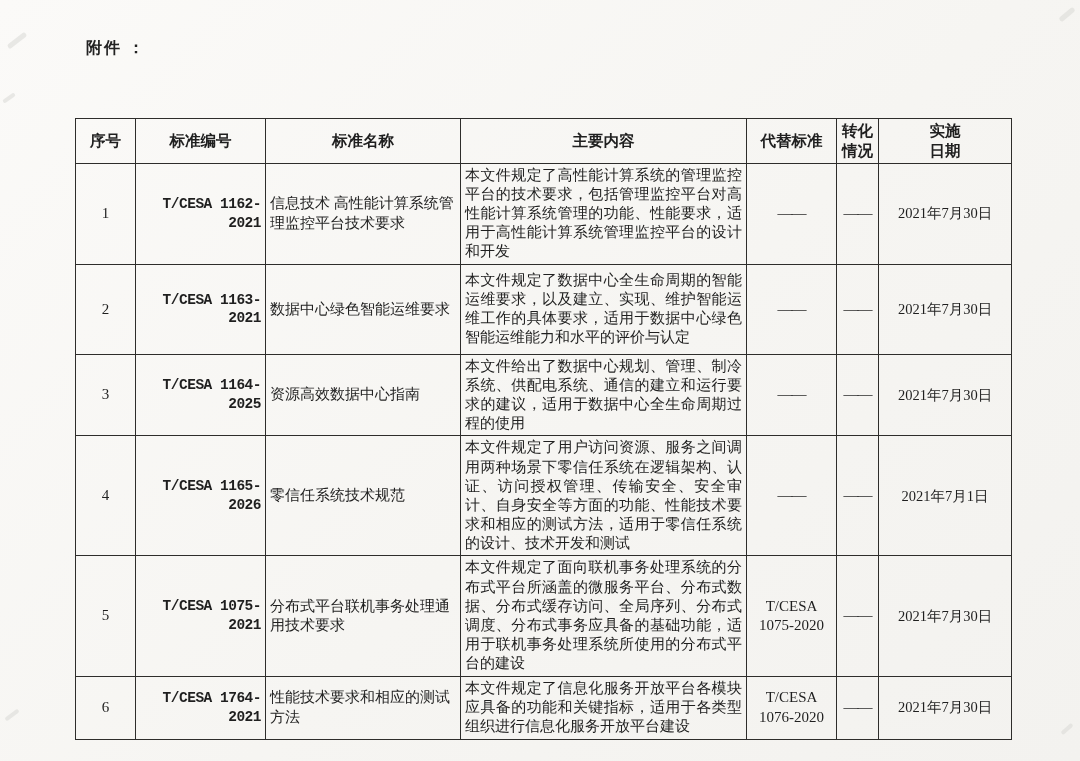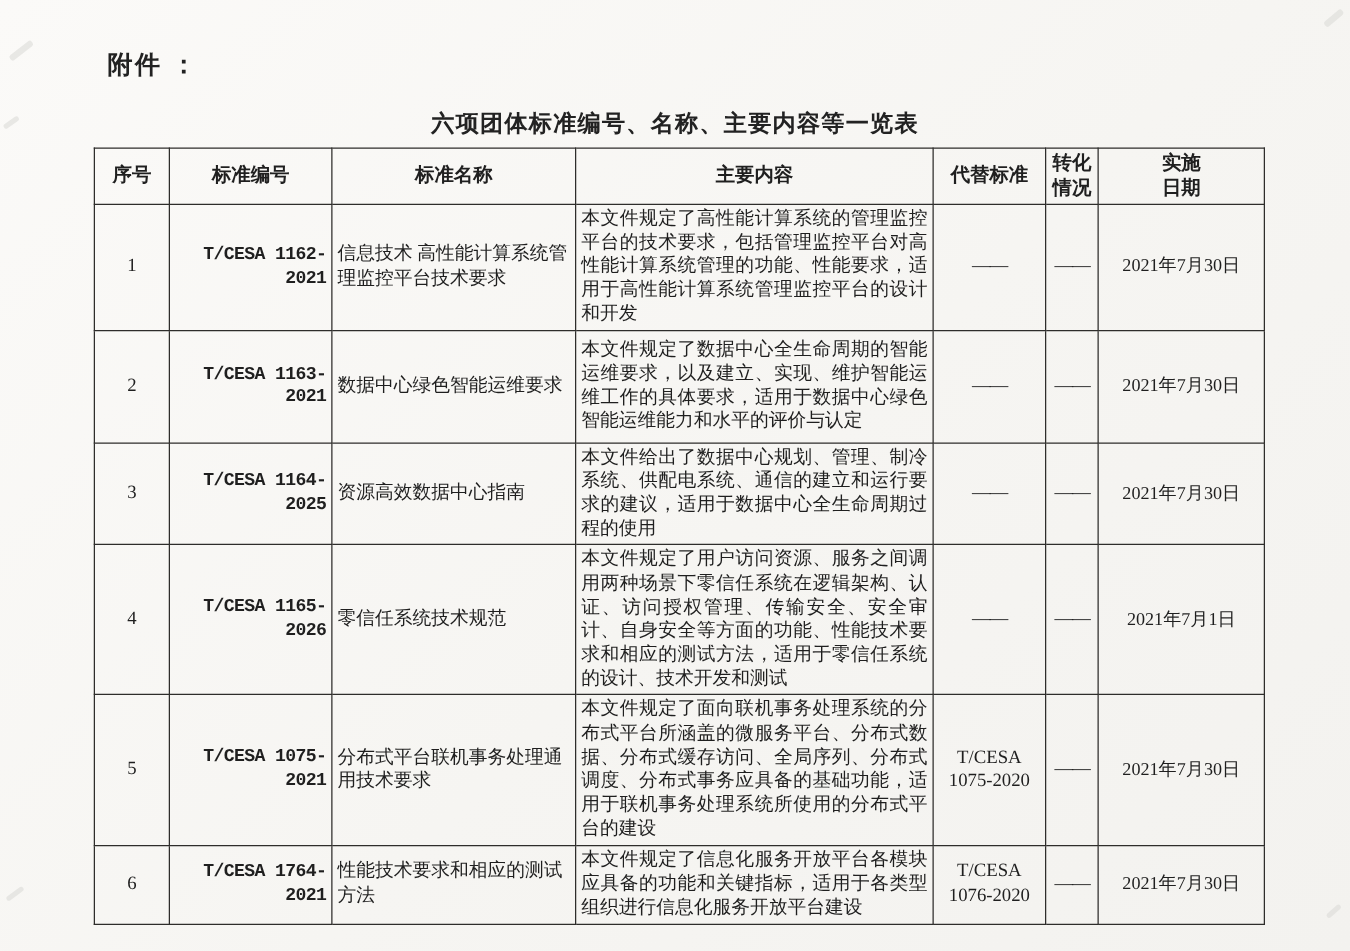--- a/index.html
+++ b/index.html
@@ -25,21 +25,21 @@
   .artifact.a1 { left: 6px;  top: 38px;  width: 22px; height: 5px; transform: rotate(-38deg); }
   .artifact.a2 { left: 2px;  top: 96px;  width: 14px; height: 4px; transform: rotate(-35deg); }
   .artifact.a3 { right: 4px; top: 12px;  width: 18px; height: 5px; transform: rotate(-40deg); }
   .artifact.a4 { left: 4px;  bottom: 44px; width: 16px; height: 4px; transform: rotate(-36deg); }
   .artifact.a5 { right: 6px; bottom: 30px; width: 14px; height: 4px; transform: rotate(-42deg); }
 
   .attachment-label {
     position: absolute;
     left: 86px;
     top: 38px;
-    font-size: 20px;
+    font-size: 16px;
     font-weight: bold;
     letter-spacing: 2px;
   }
 
   .doc-title {
     position: absolute;
     left: 0;
     top: 86px;
     width: 100%;
     text-align: center;
@@ -89,21 +89,20 @@
 <div class="page">
 
   <span class="artifact a1"></span>
   <span class="artifact a2"></span>
   <span class="artifact a3"></span>
   <span class="artifact a4"></span>
   <span class="artifact a5"></span>
 
   <div class="attachment-label">附件 ：</div>
 
-  <div class="doc-title">六项团体标准编号、名称、主要内容等一览表</div>
 
   <table class="std-table">
     <colgroup>
       <col style="width:60px">
       <col style="width:130px">
       <col style="width:195px">
       <col style="width:286px">
       <col style="width:90px">
       <col style="width:42px">
       <col style="width:133px">

